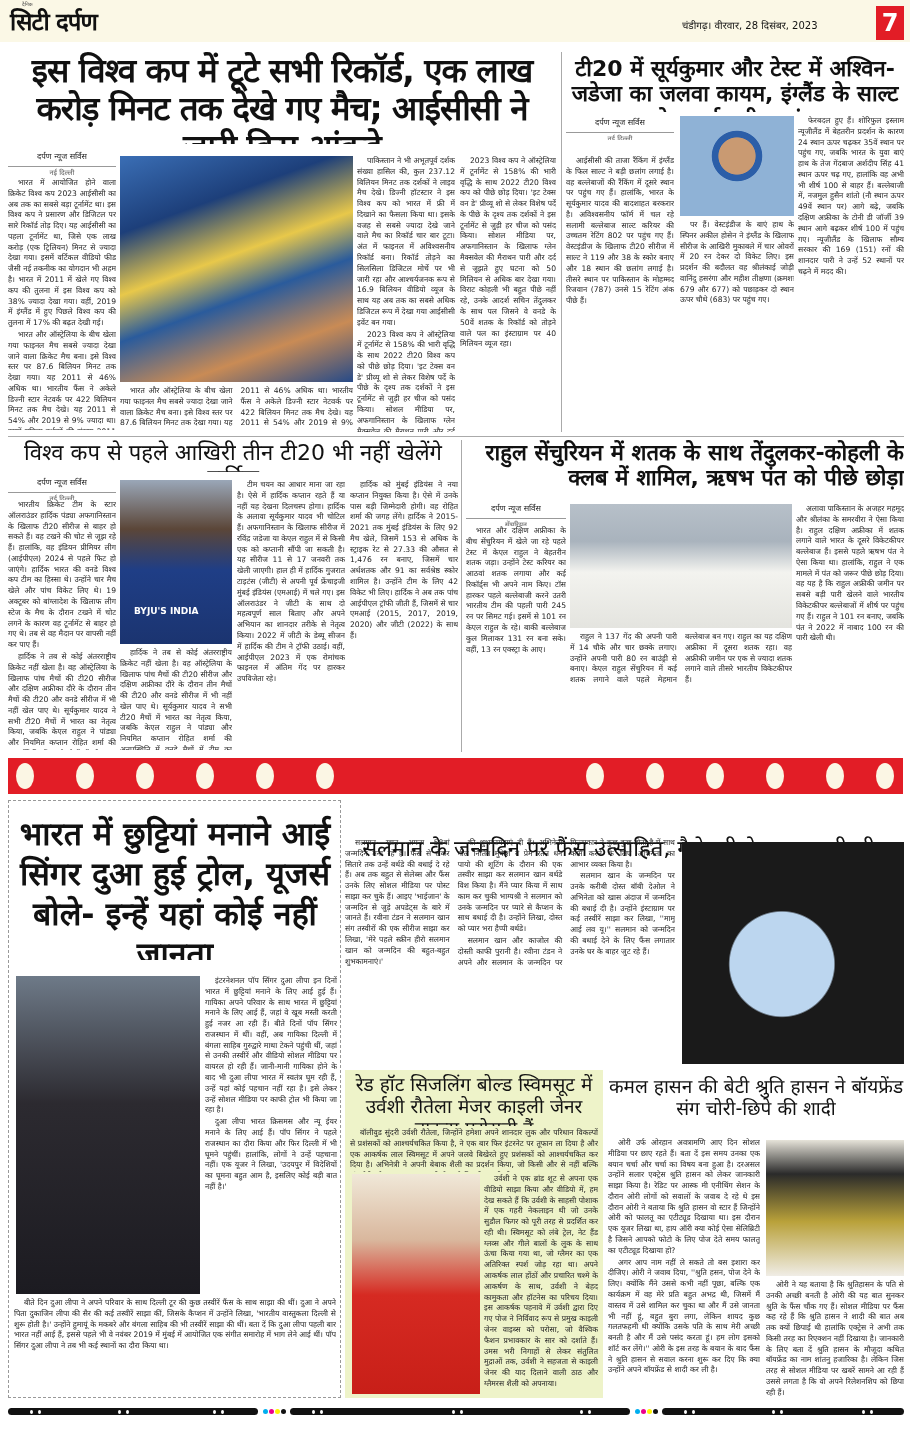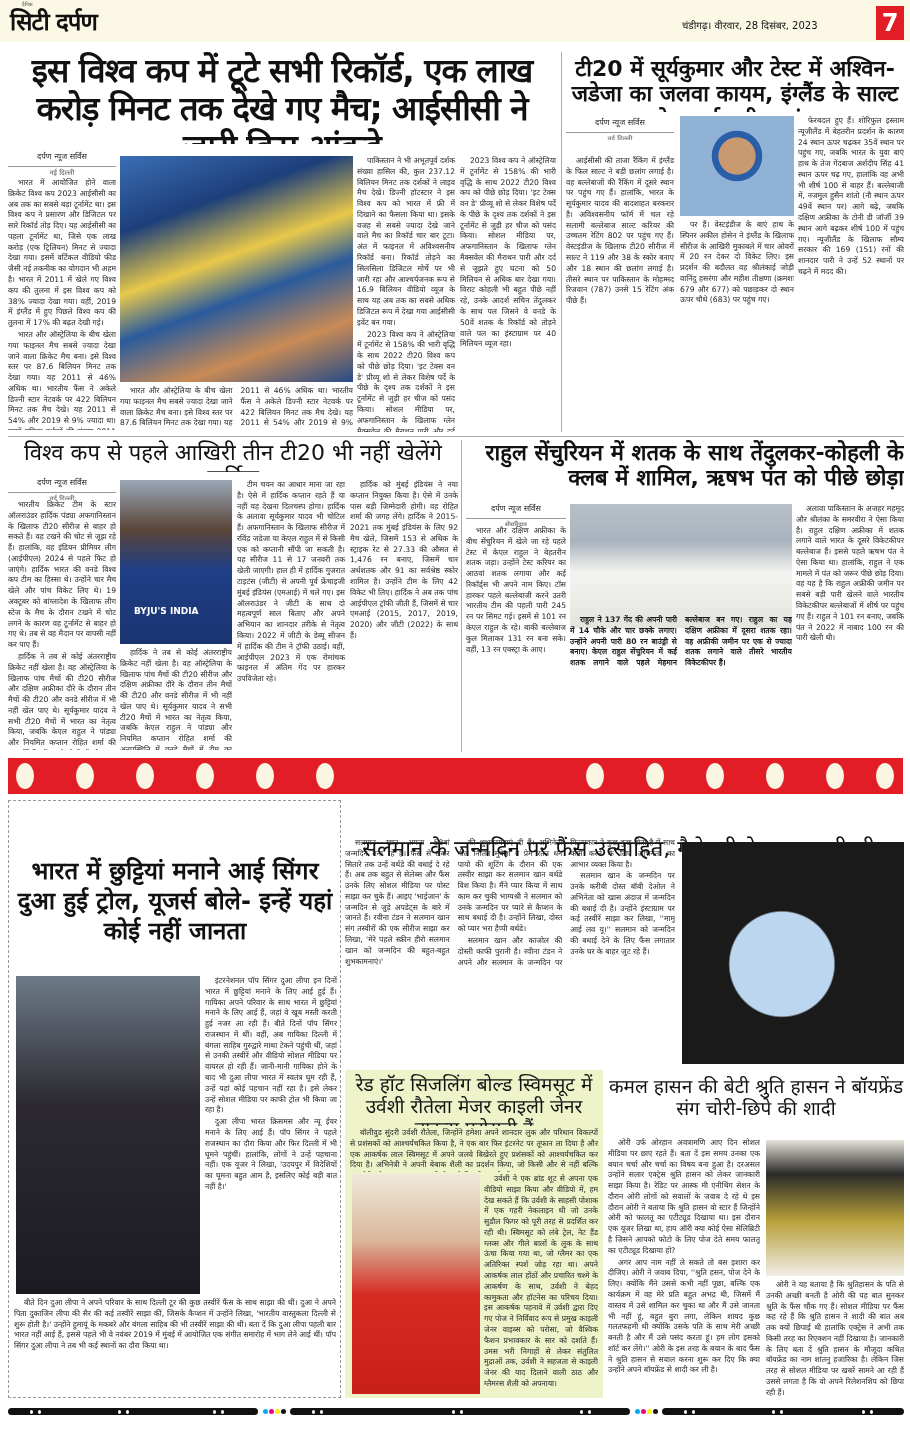--- a/index.html
+++ b/index.html
@@ -129,21 +129,21 @@
 
 <div class="block headline h-mid" style="left:466px; top:440px; width:438px; height:62px;text-align:right;">राहुल सेंचुरियन में शतक के साथ तेंदुलकर-कोहली के क्लब में शामिल, ऋषभ पंत को पीछे छोड़ा</div>
 <div class="block" style="left:466px; top:502px; width:100px; height:24px;">
   <div class="byline">दर्पण न्यूज सर्विस</div>
   <div class="dateline">सेंचुरियन</div>
 </div>
 <div class="block body-text" style="left:466px; top:526px; width:100px; height:224px;">
   <p>भारत और दक्षिण अफ्रीका के बीच सेंचुरियन में खेले जा रहे पहले टेस्ट में केएल राहुल ने बेहतरीन शतक जड़ा। उन्होंने टेस्ट करियर का आठवां शतक लगाया और कई रिकॉर्ड्स भी अपने नाम किए। टॉस हारकर पहले बल्लेबाजी करने उतरी भारतीय टीम की पहली पारी 245 रन पर सिमट गई। इसमें से 101 रन केएल राहुल के रहे। बाकी बल्लेबाज कुल मिलाकर 131 रन बना सके। वहीं, 13 रन एक्स्ट्रा के आए।</p>
 </div>
 <div class="photo ph-rahul" style="left:570px; top:504px; width:222px; height:124px;"></div>
-<div class="block body-text cols2" style="left:570px; top:615px; width:222px; height:118px;font-weight:bold;">
+<div class="block body-text cols2" style="left:570px; top:632px; width:222px; height:118px;">
   <p>राहुल ने 137 गेंद की अपनी पारी में 14 चौके और चार छक्के लगाए। उन्होंने अपनी पारी 80 रन बाउंड्री से बनाए। केएल राहुल सेंचुरियन में कई शतक लगाने वाले पहले मेहमान बल्लेबाज बन गए। राहुल का यह दक्षिण अफ्रीका में दूसरा शतक रहा। वह अफ्रीकी जमीन पर एक से ज्यादा शतक लगाने वाले तीसरे भारतीय विकेटकीपर हैं।</p>
 </div>
 <div class="block body-text" style="left:796px; top:504px; width:108px; height:246px;">
   <p>अलावा पाकिस्तान के अजहर महमूद और श्रीलंका के समरवीरा ने ऐसा किया है। राहुल दक्षिण अफ्रीका में शतक लगाने वाले भारत के दूसरे विकेटकीपर बल्लेबाज हैं। इससे पहले ऋषभ पंत ने ऐसा किया था। हालांकि, राहुल ने एक मामले में पंत को जरूर पीछे छोड़ दिया। वह यह है कि राहुल अफ्रीकी जमीन पर सबसे बड़ी पारी खेलने वाले भारतीय विकेटकीपर बल्लेबाजों में शीर्ष पर पहुंच गए हैं। राहुल ने 101 रन बनाए, जबकि पंत ने 2022 में नाबाद 100 रन की पारी खेली थी।</p>
 </div>
 
 <div class="bolly-band">
   <div class="bolly-dot" style="left:8px;"></div>
   <div class="bolly-dot" style="left:68px;"></div>
   <div class="bolly-dot" style="left:128px;"></div>
@@ -152,21 +152,21 @@
   <div class="bolly-dot" style="left:308px;"></div>
   <div class="bolly-dot" style="left:578px;"></div>
   <div class="bolly-dot" style="left:638px;"></div>
   <div class="bolly-dot" style="left:698px;"></div>
   <div class="bolly-dot" style="left:758px;"></div>
   <div class="bolly-dot" style="left:818px;"></div>
   <div class="bolly-dot" style="left:868px;"></div>
 </div>
 
 <div class="block boxed" style="left:8px; top:800px; width:333px; height:598px;"></div>
-<div class="block headline" style="left:14px; top:814px; width:322px; height:146px; font-size:24px; line-height:1.25;margin-top:42px;">भारत में छुट्टियां मनाने आई सिंगर दुआ हुई ट्रोल, यूजर्स बोले- इन्हें यहां कोई नहीं जानता</div>
+<div class="block headline" style="left:14px; top:814px; width:322px; height:146px; font-size:32px; line-height:1.25;">भारत में छुट्टियां मनाने आई सिंगर दुआ हुई ट्रोल, यूजर्स बोले- इन्हें यहां कोई नहीं जानता</div>
 <div class="photo ph-dua" style="left:16px; top:976px; width:184px; height:318px;"></div>
 <div class="block body-text" style="left:205px; top:976px; width:132px; height:318px;">
   <p>इंटरनेशनल पॉप सिंगर दुआ लीपा इन दिनों भारत में छुट्टियां मनाने के लिए आई हुई हैं। गायिका अपने परिवार के साथ भारत में छुट्टियां मनाने के लिए आई हैं, जहां वे खूब मस्ती करती हुई नजर आ रही हैं। बीते दिनों पॉप सिंगर राजस्थान में थीं। वहीं, अब गायिका दिल्ली में बंगला साहिब गुरुद्वारे माथा टेकने पहुंची थीं, जहां से उनकी तस्वीरें और वीडियो सोशल मीडिया पर वायरल हो रही हैं। जानी-मानी गायिका होने के बाद भी दुआ लीपा भारत में स्वतंत्र घूम रही हैं, उन्हें यहां कोई पहचान नहीं रहा है। इसे लेकर उन्हें सोशल मीडिया पर काफी ट्रोल भी किया जा रहा है।</p>
   <p>दुआ लीपा भारत क्रिसमस और न्यू ईयर मनाने के लिए आई हैं। पॉप सिंगर ने पहले राजस्थान का दौरा किया और फिर दिल्ली में भी घूमने पहुंचीं। हालांकि, लोगों ने उन्हें पहचाना नहीं। एक यूजर ने लिखा, 'उदयपुर में विदेशियों का घूमना बहुत आम है, इसलिए कोई बड़ी बात नहीं है।'</p>
 </div>
 <div class="block body-text" style="left:14px; top:1298px; width:322px; height:96px;">
   <p>बीते दिन दुआ लीपा ने अपने परिवार के साथ दिल्ली टूर की कुछ तस्वीरें फैंस के साथ साझा की थीं। दुआ ने अपने पिता दुकाजिन लीपा की सैर की कई तस्वीरें साझा कीं, जिसके कैप्शन में उन्होंने लिखा, 'भारतीय वास्तुकला दिल्ली से शुरू होती है।' उन्होंने हुमायूं के मकबरे और बंगला साहिब की भी तस्वीरें साझा की थीं। बता दें कि दुआ लीपा पहली बार भारत नहीं आई हैं, इससे पहले भी वे नवंबर 2019 में मुंबई में आयोजित एक संगीत समारोह में भाग लेने आई थीं। पॉप सिंगर दुआ लीपा ने तब भी कई स्थानों का दौरा किया था।</p>
 </div>
 
 <div class="block headline h-mid" style="left:345px; top:836px; width:559px; height:34px; font-weight:normal;">सलमान के जन्मदिन पर फैंस उत्साहित, गैलेक्सी के बाहर जुटी भीड़</div>

